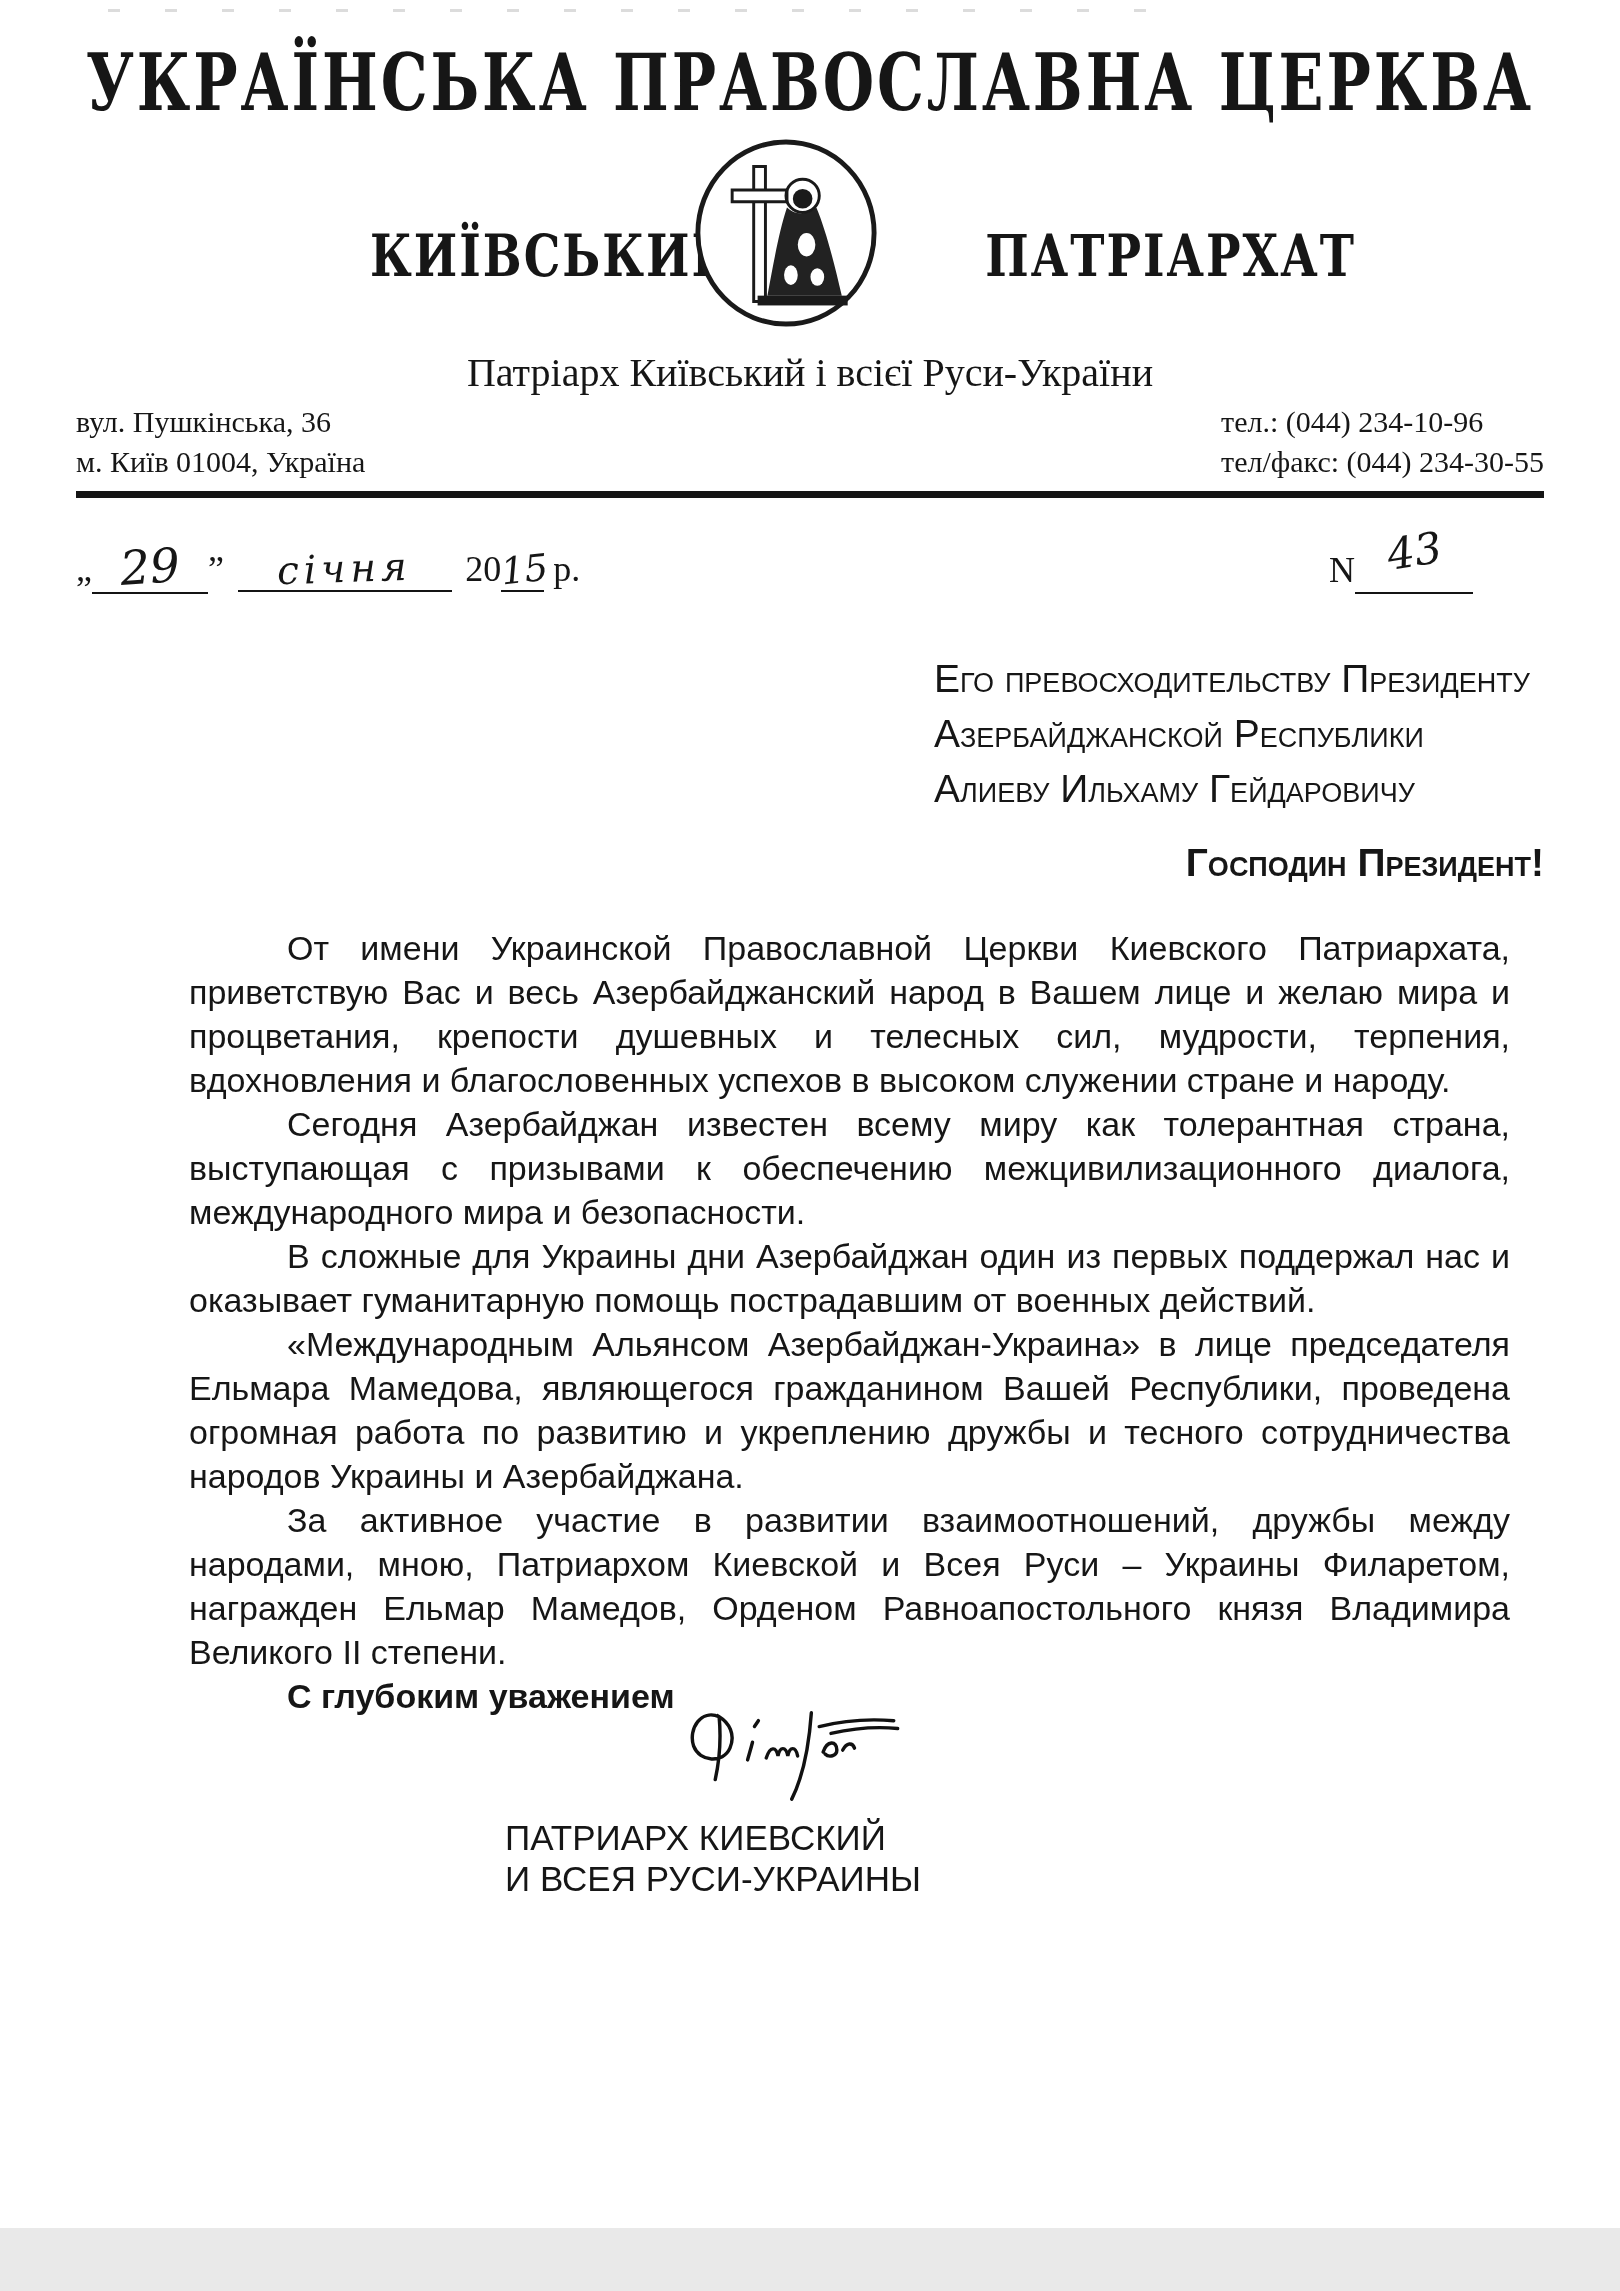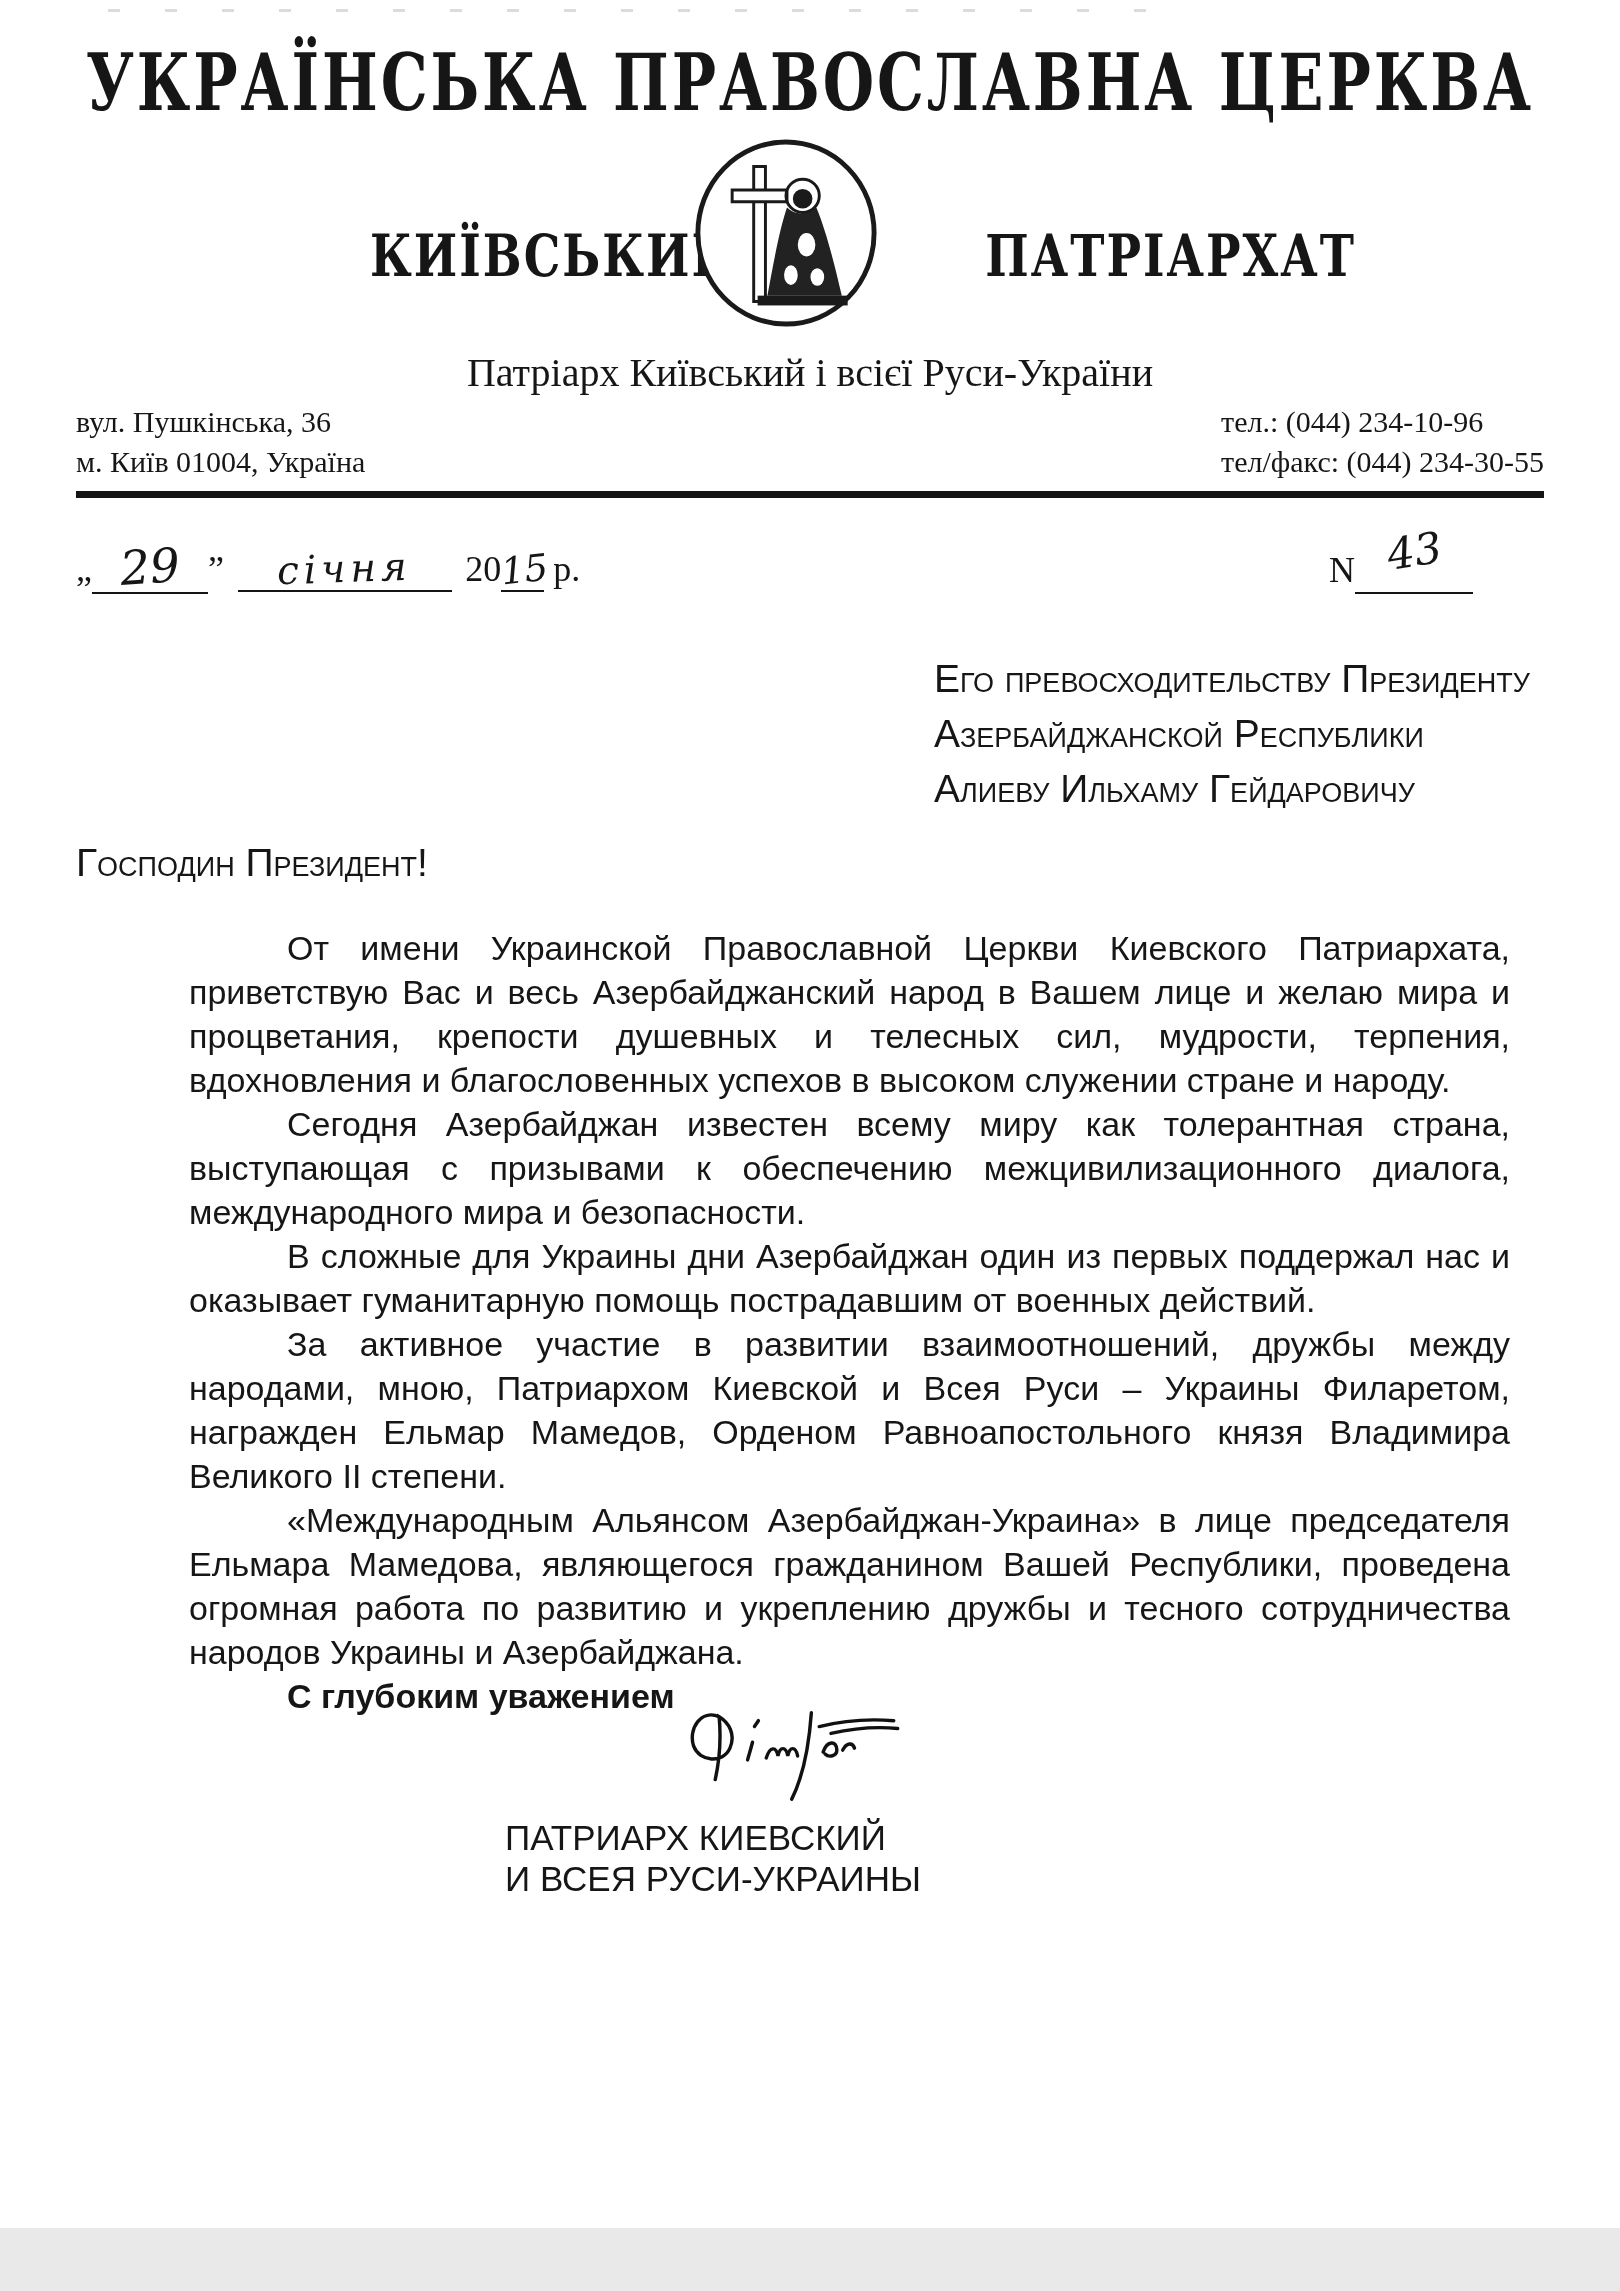--- a/index.html
+++ b/index.html
@@ -80,22 +80,22 @@
   .blank-num { width:118px; }
   .hw-num { font-size:43px; top:-15.7px; transform:rotate(-9deg); }
   
   .recipient {
     margin-top:57px; margin-left:858px;
     font-size:39px; line-height:55px;
     font-variant:small-caps;
     white-space:nowrap;
   }
   .salutation {
-    margin-top:25.5px; text-align:left;
-    font-size:39px; font-variant:small-caps;
+    margin-top:25.5px; text-align:right;
+    font-size:39px; font-variant:small-caps;font-weight:bold;
   }
   
   .body-text {
     margin:41px 34px 0 113px;
     font-size:34px; line-height:44px;
     text-align:justify;
   }
   .body-text p { margin:0; text-indent:98px; }
   .respect { text-align:left;font-weight:bold; }
   
@@ -171,22 +171,22 @@
     <div>Азербайджанской Республики</div>
     <div>Алиеву Ильхаму Гейдаровичу</div>
   </div>
 
   <div class="salutation">Господин Президент!</div>
 
   <div class="body-text">
     <p>От имени Украинской Православной Церкви Киевского Патриархата, приветствую Вас и весь Азербайджанский народ в Вашем лице и желаю мира и процветания, крепости душевных  и телесных сил, мудрости, терпения, вдохновления и благословенных успехов в высоком служении стране и народу.</p>
     <p>Сегодня Азербайджан известен всему миру как толерантная страна, выступающая с призывами к обеспечению межцивилизационного диалога, международного мира и безопасности.</p>
     <p>В сложные для Украины дни Азербайджан один из первых поддержал нас и оказывает гуманитарную помощь пострадавшим от военных действий.</p>
+    <p>«Международным Альянсом Азербайджан-Украина» в лице председателя Ельмара Мамедова, являющегося гражданином Вашей Республики, проведена огромная работа по развитию и укреплению дружбы и тесного сотрудничества народов Украины и Азербайджана.</p>
     <p>За активное участие в развитии взаимоотношений, дружбы между народами, мною, Патриархом Киевской и Всея Руси – Украины Филаретом, награжден Ельмар Мамедов, Орденом Равноапостольного князя Владимира Великого II степени.</p>
-    <p>«Международным Альянсом Азербайджан-Украина» в лице председателя Ельмара Мамедова, являющегося гражданином Вашей Республики, проведена огромная работа по развитию и укреплению дружбы и тесного сотрудничества народов Украины и Азербайджана.</p>
     <p class="respect">С глубоким уважением</p>
   </div>
 
   <svg class="signature" width="255" height="116" viewBox="0 0 260 118" fill="none" stroke="#111111" stroke-width="3.5" stroke-linecap="round">
     <path d="M44,20 C26,12 12,32 18,50 C24,66 48,68 55,52 C61,38 54,26 44,20 C46,42 44,66 40,84"></path>
     <path d="M78,46 C76,54 74,60 73,64"></path>
     <path d="M80,30 L84,24"></path>
     <path d="M92,62 C96,50 102,50 104,60 C106,50 112,50 114,60 C116,50 122,50 124,60"></path>
     <path d="M138,16 C136,44 130,80 118,104"></path>
     <path d="M150,56 C154,44 164,44 164,54 C164,60 156,62 152,58"></path>

